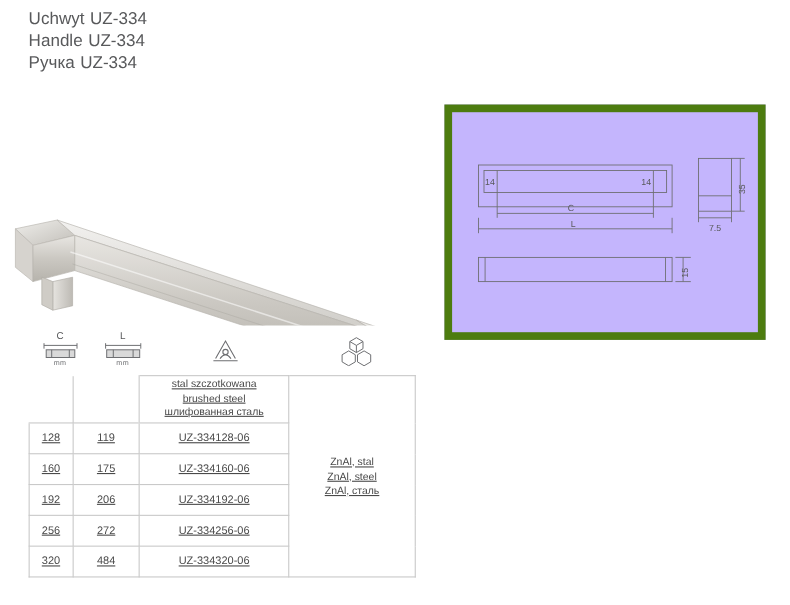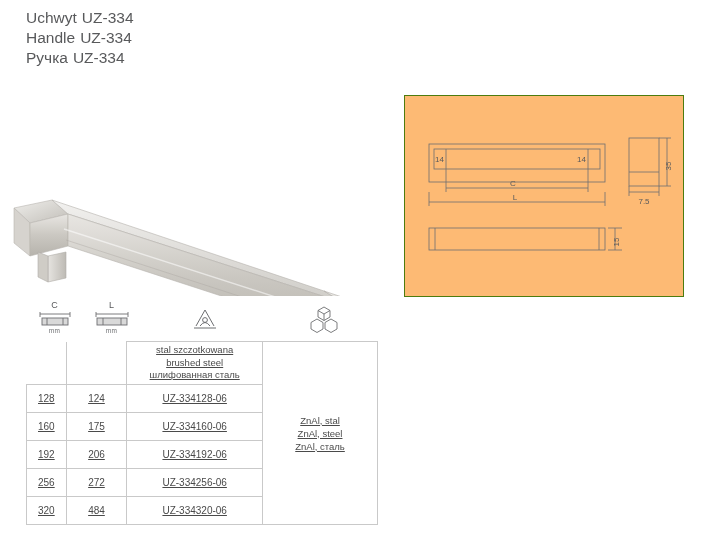--- a/index.html
+++ b/index.html
@@ -48,22 +48,22 @@
   }
   .photo svg { display: block; }
 
   
   .drawing-panel {
     position: absolute;
     left: 404px;
     top: 95px;
     width: 278px;
     height: 200px;
-    background: #fdba74;
-    border: 1px solid #4d7c0f;
+    background: #c4b5fd;
+    border: 7px solid #4d7c0f;
   }
   .drawing-panel svg { display: block; }
 
   
   .icon-row {
     position: absolute;
     left: 26px;
     top: 300px;
     width: 352px;
     height: 40px;
@@ -313,21 +313,21 @@
         </td>
         <td class="col-mat mat-cell" rowspan="6">
           <span class="mat-line">ZnAl, stal</span>
           <span class="mat-line">ZnAl, steel</span>
           <span class="mat-line">ZnAl, сталь</span>
         </td>
       </tr>
 
       <tr>
         <td class="col-c">128</td>
-        <td class="col-l">124</td>
+        <td class="col-l">119</td>
         <td class="col-code">UZ-334128-06</td>
       </tr>
       <tr>
         <td class="col-c">160</td>
         <td class="col-l">175</td>
         <td class="col-code">UZ-334160-06</td>
       </tr>
       <tr>
         <td class="col-c">192</td>
         <td class="col-l">206</td>

